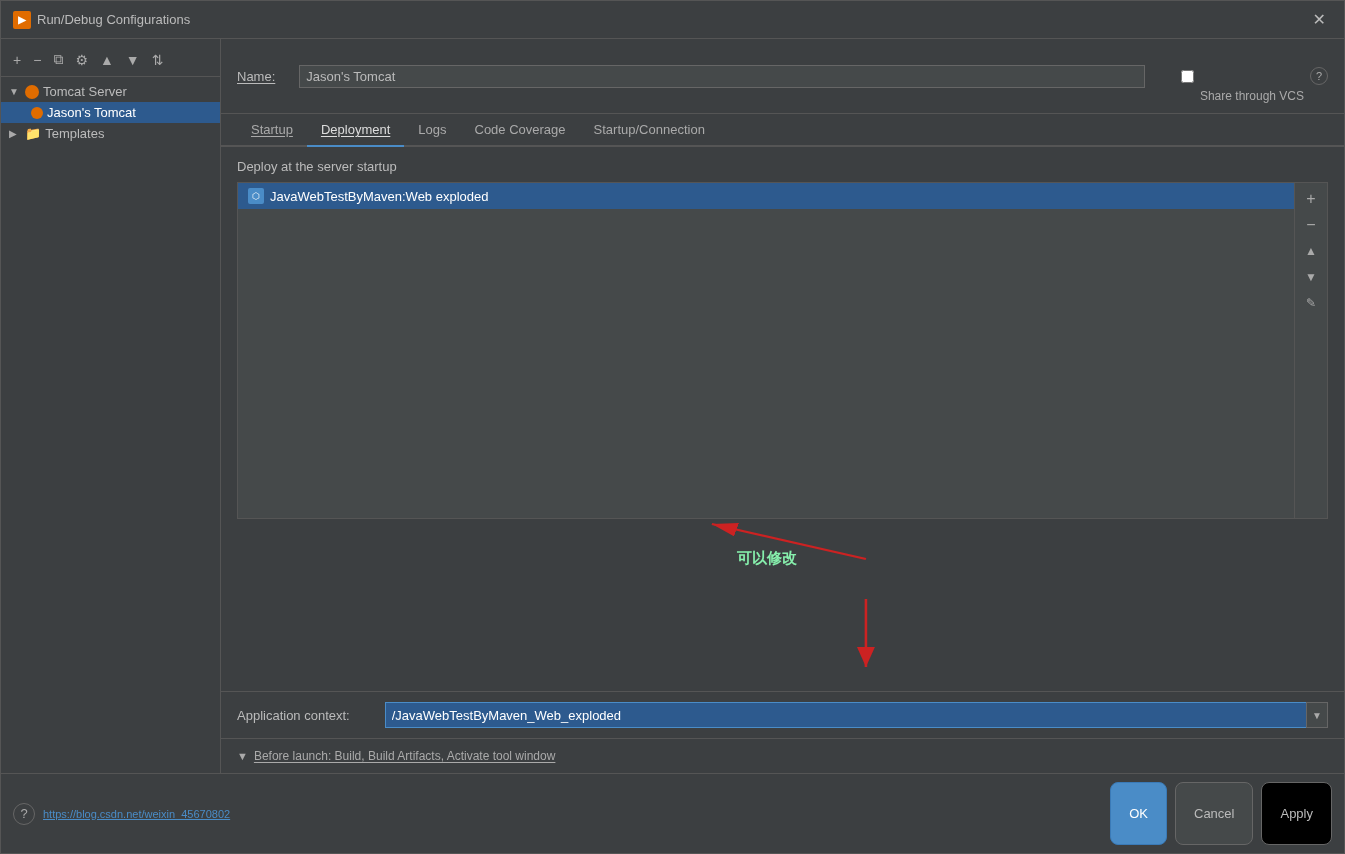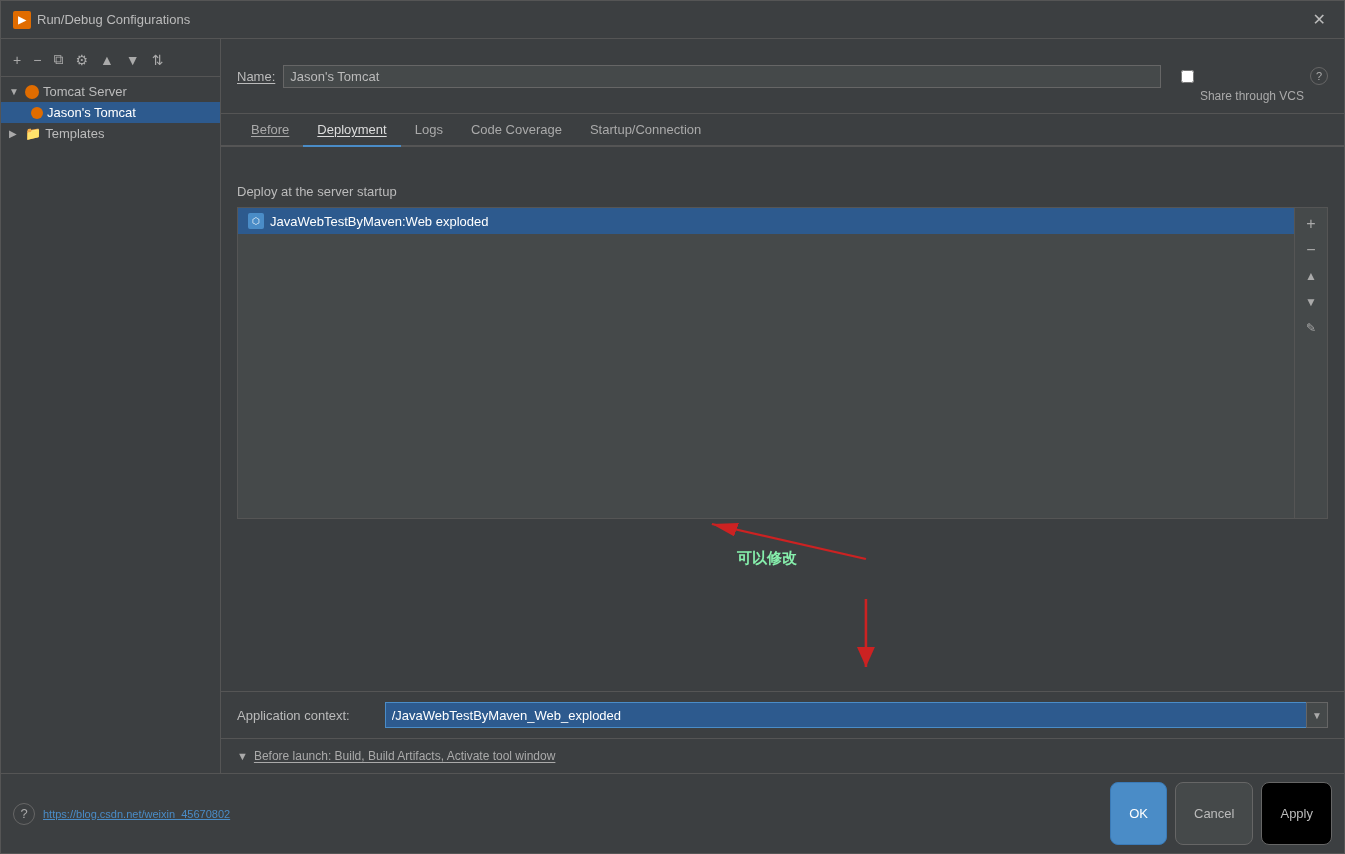--- a/index.html
+++ b/index.html
@@ -132,21 +132,21 @@
       display: flex;
       flex-direction: column;
       background: #3c3f41;
     }
 
     
     .name-row {
       display: flex;
       align-items: center;
       padding: 10px 16px;
-      gap: 8px;
+      gap: 24px;
       border-bottom: 1px solid #555;
     }
 
     .name-label {
       color: #bbbbbb;
       font-size: 13px;
       text-decoration: underline;
       text-underline-offset: 2px;
     }
 
@@ -222,21 +222,20 @@
       display: flex;
       flex-direction: column;
       padding: 12px 16px;
       overflow: hidden;
     }
 
     .deploy-label {
       color: #bbbbbb;
       font-size: 13px;
       margin-bottom: 8px;
-      margin-top: 25px;
     }
 
     .deploy-list-area {
       display: flex;
       flex: 1;
       gap: 0;
       border: 1px solid #555;
       background: #45494a;
       min-height: 0;
       position: relative;
@@ -504,21 +503,21 @@
         <input class="name-input" type="text" value="Jason's Tomcat" style="">
         <div class="share-vcs-area">
           <input type="checkbox" class="checkbox-small" style="">
           <span class="share-label">Share through VCS</span>
           <button class="help-btn">?</button>
         </div>
       </div>
 
       <div class="tabs-row">
         <div class="tab underline-tab">
-          <span>Before</span>
+          <span>Startup</span>
         </div>
         <div class="tab active underline-tab">
           <span>Deployment</span>
         </div>
         <div class="tab">
           <span>Logs</span>
         </div>
         <div class="tab">
           <span>Code Coverage</span>
         </div>

